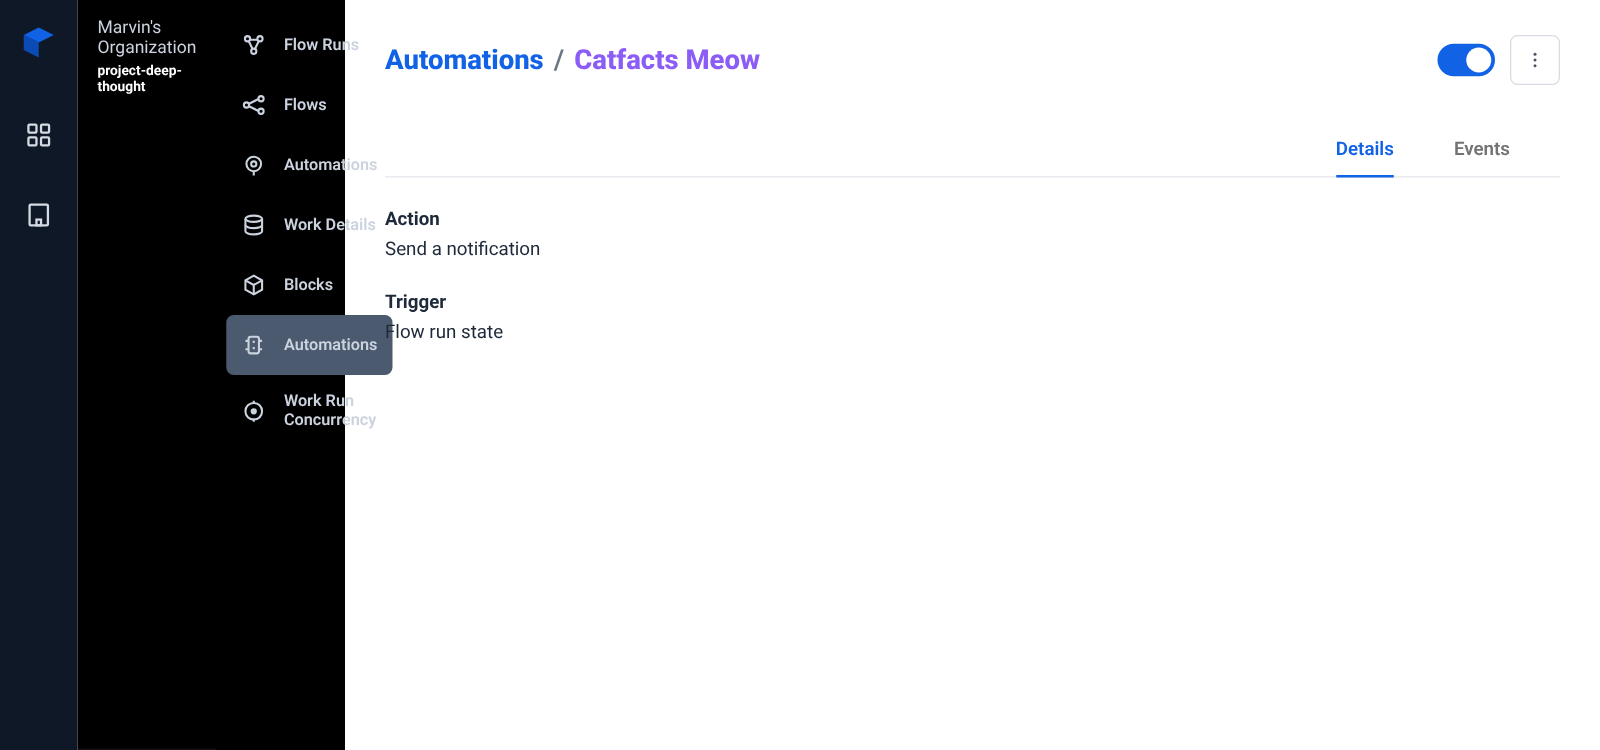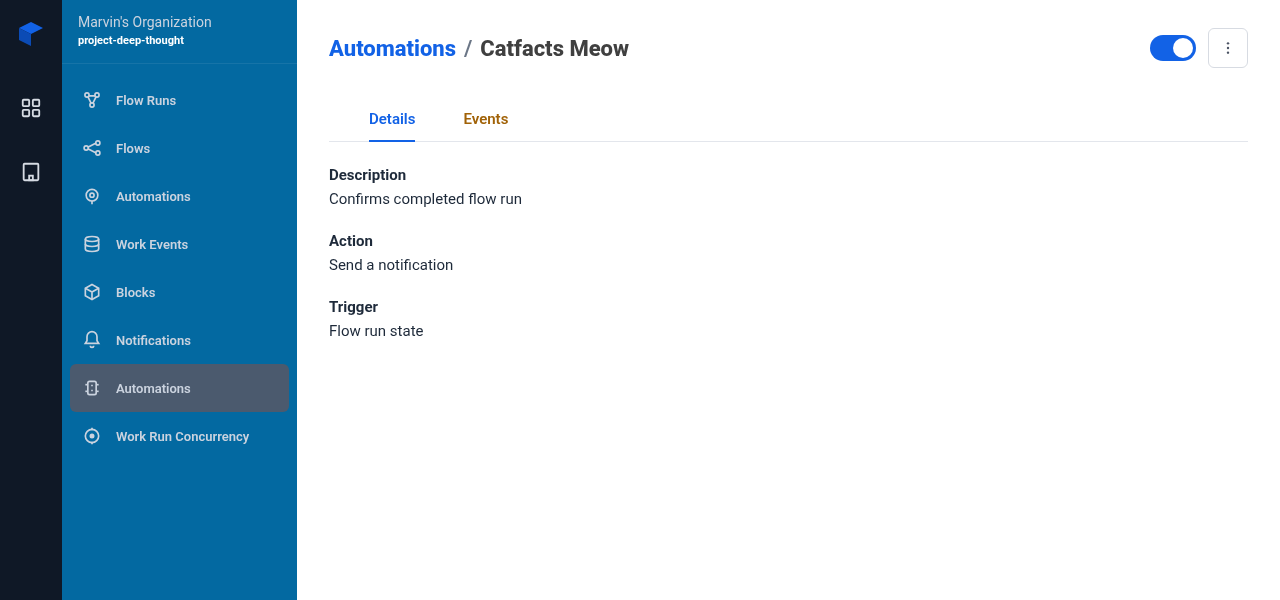--- a/index.html
+++ b/index.html
@@ -19,25 +19,25 @@
   .icon-rail .rail-item {
     width: 36px; height: 36px;
     display: flex; align-items: center; justify-content: center;
     margin-bottom: 28px;
     color: #d6dbe3;
   }
   .icon-rail .logo { color: #1262e6; margin-bottom: 36px; }
 
   
   .sidebar {
-    width: 235px;
-    background: #0369a1;
+    width: 214px;
+    background: #000000;
     color: #cbd3df;
     display: flex;
-    flex-direction: column;
+    flex-direction: row;
     flex-shrink: 0;
   }
   .workspace-header {
     padding: 14px 16px 16px 16px;
     border-bottom: 1px solid rgba(255,255,255,0.08);
   }
   .workspace-header .org {
     font-size: 14px;
     color: #cbd3df;
     font-weight: 400;
@@ -85,21 +85,21 @@
   }
   .breadcrumb {
     font-size: 22px;
     font-weight: 800;
     display: flex;
     align-items: center;
     gap: 8px;
   }
   .breadcrumb .crumb-link { color: #1262e6; }
   .breadcrumb .sep { color: #6b7686; font-weight: 600; }
-  .breadcrumb .crumb-current { color: #404040; }
+  .breadcrumb .crumb-current { color: #8b5cf6; }
   .header-actions {
     display: flex;
     align-items: center;
     gap: 12px;
   }
 
   
   .toggle {
     width: 46px; height: 26px;
     border-radius: 13px;
@@ -125,26 +125,27 @@
     color: #4a5263;
   }
 
   
   .tabs {
     display: flex;
     gap: 48px;
     border-bottom: 1px solid #e3e6ec;
     padding: 0 40px;
     margin-bottom: 24px;
+    justify-content: flex-end;
   }
   .tab {
     padding: 10px 0 12px 0;
     font-size: 15px;
     font-weight: 600;
-    color: #a16207;
+    color: #737373;
     cursor: pointer;
     border-bottom: 2px solid transparent;
     margin-bottom: -1px;
   }
   .tab.active {
     color: #1262e6;
     border-bottom-color: #1262e6;
   }
 
   
@@ -235,42 +236,33 @@
     </div>
 
     <div class="nav-item">
       <span class="nav-icon">
         <svg width="20" height="20" viewBox="0 0 24 24" fill="none" stroke="currentColor" stroke-width="2">
           <ellipse cx="12" cy="6" rx="8" ry="3"></ellipse>
           <path d="M4 6 L4 18 A8 3 0 0 0 20 18 L20 6"></path>
           <path d="M4 12 A8 3 0 0 0 20 12"></path>
         </svg>
       </span>
-      <span>Work Events</span>
+      <span>Work Details</span>
     </div>
 
     <div class="nav-item">
       <span class="nav-icon">
         <svg width="20" height="20" viewBox="0 0 24 24" fill="none" stroke="currentColor" stroke-width="2">
           <path d="M12 3 L20 7.5 L20 16.5 L12 21 L4 16.5 L4 7.5 Z"></path>
           <path d="M4 7.5 L12 12 L20 7.5 M12 12 L12 21"></path>
         </svg>
       </span>
       <span>Blocks</span>
     </div>
 
-    <div class="nav-item">
-      <span class="nav-icon">
-        <svg width="20" height="20" viewBox="0 0 24 24" fill="none" stroke="currentColor" stroke-width="2">
-          <path d="M6 8 a6 6 0 0 1 12 0 v5 l2 3 H4 l2-3 Z"></path>
-          <path d="M10 19 a2 2 0 0 0 4 0"></path>
-        </svg>
-      </span>
-      <span>Notifications</span>
-    </div>
 
     <div class="nav-item active">
       <span class="nav-icon">
         <svg width="20" height="20" viewBox="0 0 24 24" fill="none" stroke="currentColor" stroke-width="2">
           <rect x="7" y="4" width="10" height="16" rx="2"></rect>
           <line x1="4" y1="8" x2="7" y2="8"></line>
             <line x1="4" y1="16" x2="7" y2="16"></line>
           <line x1="17" y1="8" x2="20" y2="8"></line>
             <line x1="17" y1="16" x2="20" y2="16"></line>
           <line x1="11" y1="9" x2="13" y2="9"></line>
@@ -316,24 +308,20 @@
         </span>
       </div>
     </div>
   </div>
 
   <div class="tabs">
     <div class="tab active">Details</div>
     <div class="tab">Events</div>
   </div>
 
-  <div class="detail-section">
-    <div class="label">Description</div>
-    <div class="value">Confirms completed flow run</div>
-  </div>
 
   <div class="detail-section">
     <div class="label">Action</div>
     <div class="value">Send a notification</div>
   </div>
 
   <div class="detail-section">
     <div class="label">Trigger</div>
     <div class="value">Flow run state</div>
   </div>

